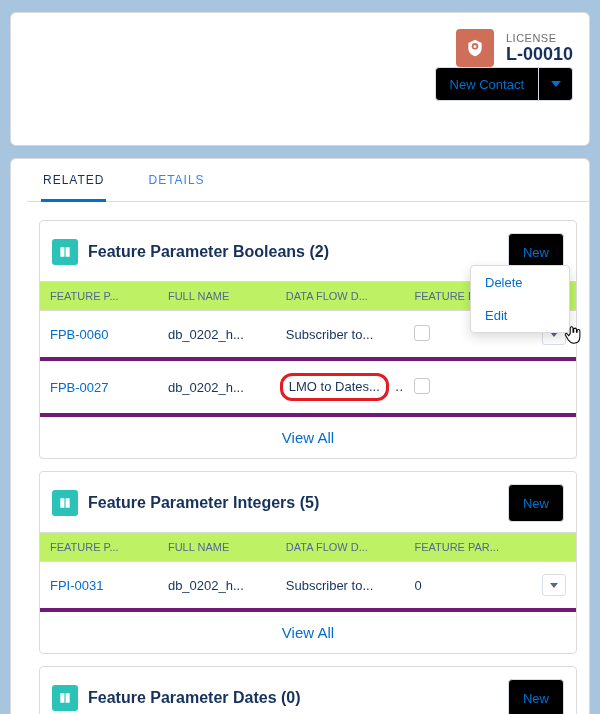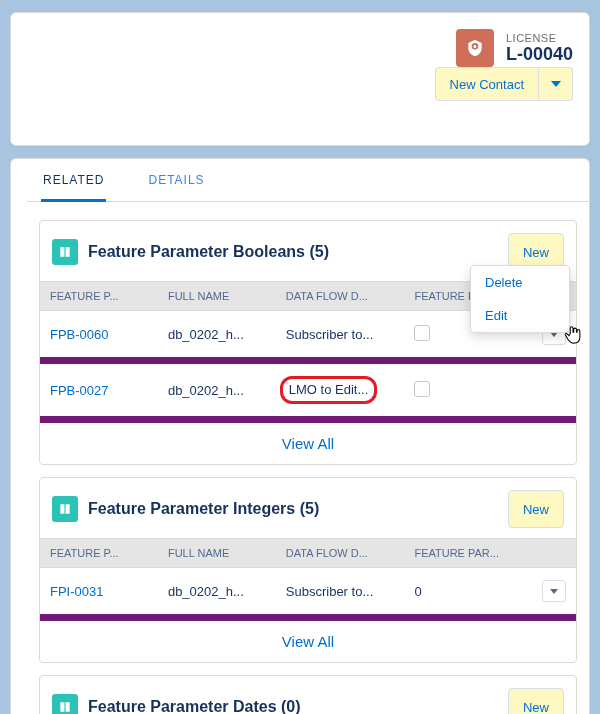--- a/index.html
+++ b/index.html
@@ -51,21 +51,21 @@
     color: #6b6d70;
     text-transform: uppercase;
   }
   .rec-name {
     font-size: 18px;
     font-weight: 700;
     color: #16325c;
   }
   .btn {
     border: 1px solid #d8dde6;
-    background: #fef9c3;
+    background: #000000;
     color: #0070d2;
     border-radius: 4px;
     height: 34px;
     padding: 0 14px;
     cursor: pointer;
     font-size: 13px;
     display: inline-flex;
     align-items: center;
     justify-content: center;
   }
@@ -116,36 +116,36 @@
   .rl-title-wrap { display:flex; align-items:center; gap:10px; }
   .rl-icon {
     width: 26px; height:26px; border-radius:3px; background:#2bc3b7;
     display:flex; align-items:center; justify-content:center;
   }
   .rl-icon svg { fill:#fff; }
   .rl-title { font-size: 16px; font-weight: 700; color:#16325c; }
   .rl-new { height:38px; padding:0 14px; }
   table { width:100%; border-collapse: collapse; }
   th {
-    background: #e5e5e5;
+    background: #bef264;
     color:#54698d;
     font-weight:500;
     font-size:11px;
     text-align:left;
     padding: 8px 10px;
     text-transform: uppercase;
     border-top:1px solid #dddbda;
     border-bottom:1px solid #dddbda;
     white-space: nowrap;
     overflow: hidden;
     text-overflow: ellipsis;
   }
   td {
     padding: 12px 10px;
-    border-bottom:7px solid #701a75;
+    border-bottom:4px solid #701a75;
     font-size:13px;
     color:#16325c;
     white-space: nowrap;
     overflow: hidden;
     text-overflow: ellipsis;
     max-width: 0;
   }
   td.link a { color:#006dcc; text-decoration:none; }
   .checkbox {
     width:16px; height:16px; border:1px solid #c9c7c5; border-radius:3px;
@@ -201,21 +201,21 @@
 <div class="card header-card">
   <div class="header-row">
     <div class="title-block">
       <div class="header-icon">
         <svg width="20" height="20" viewBox="0 0 24 24">
             <path d="M12 2 4 6v6c0 5 3.4 8.6 8 10 4.6-1.4 8-5 8-10V6l-8-4zm0 4a4 4 0 1 1 0 8 4 4 0 0 1 0-8zm0 2.3A1.7 1.7 0 1 0 12 12a1.7 1.7 0 0 0 0-3.4z"></path>
           </svg>
       </div>
       <div>
         <div class="rec-type">LICENSE</div>
-        <div class="rec-name">L-00040</div>
+        <div class="rec-name">L-00010</div>
       </div>
     </div>
     <div class="btn-group">
       <button class="btn">New Contact</button>
       <button class="btn">
         <span class="caret-down"></span>
       </button>
     </div>
   </div>
 </div>
@@ -227,21 +227,21 @@
   </div>
 
   <div class="related-list rel-wrap">
     <div class="rl-header">
       <div class="rl-title-wrap">
         <div class="rl-icon">
           <svg width="14" height="14" viewBox="0 0 24 24">
               <path d="M4 4h7v16H4zM13 4h7v16h-7zM6 6h3v2H6zM15 6h3v2h-3z"></path>
             </svg>
         </div>
-        <div class="rl-title">Feature Parameter Booleans (5)</div>
+        <div class="rl-title">Feature Parameter Booleans (2)</div>
       </div>
       <button class="btn rl-new">New</button>
     </div>
     <table>
       <colgroup>
           <col class="c1">
           <col class="c2">
           <col class="c3">
           <col class="c4">
           <col class="c5">
@@ -263,21 +263,21 @@
           <td><span class="checkbox"></span></td>
           <td style="text-align:right">
             <span class="row-caret">
                 <span class="tri"></span>
               </span>
           </td>
         </tr>
         <tr>
           <td class="link"><a href="#">FPB-0027</a></td>
           <td>db_0202_h...</td>
-          <td><span class="highlight-callout">LMO to Edit...</span></td>
+          <td><span class="highlight-callout">LMO to Dates...</span></td>
           <td><span class="checkbox"></span></td>
           <td></td>
         </tr>
       </tbody>
     </table>
     <div class="view-all">View All</div>
 
     <div class="menu" style="top:44px; right:6px;">
       <div class="menu-item">Delete</div>
       <div class="menu-item">Edit</div>

